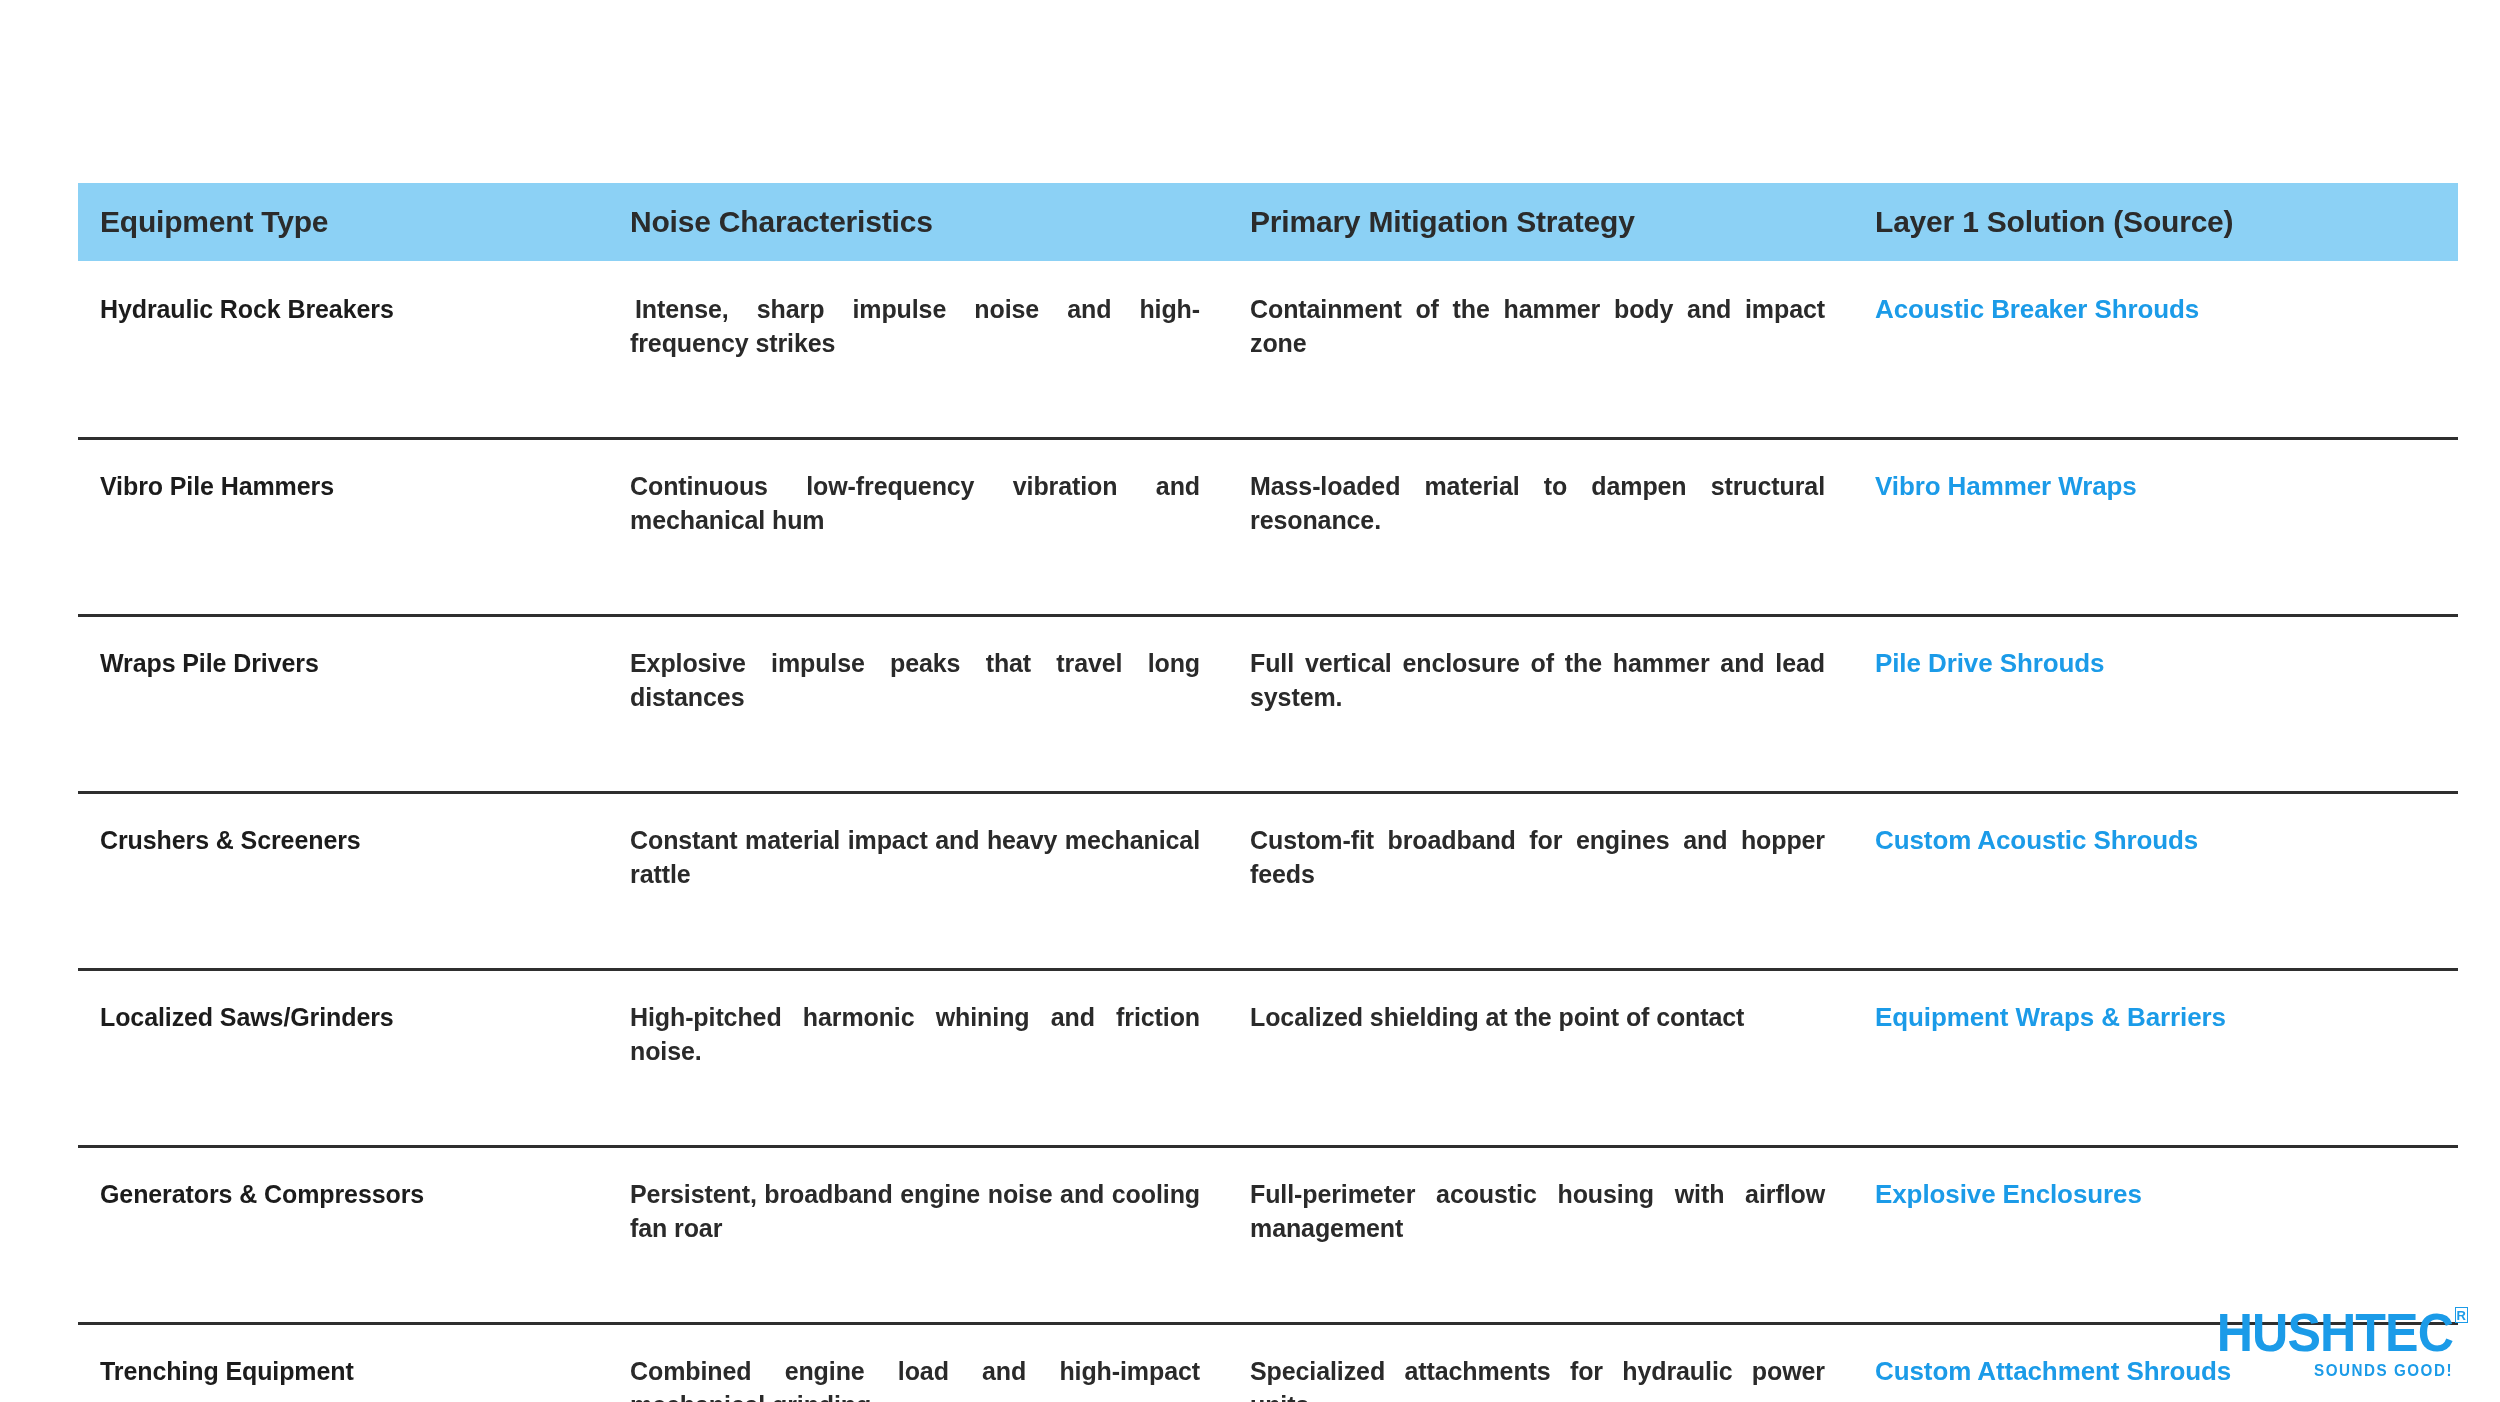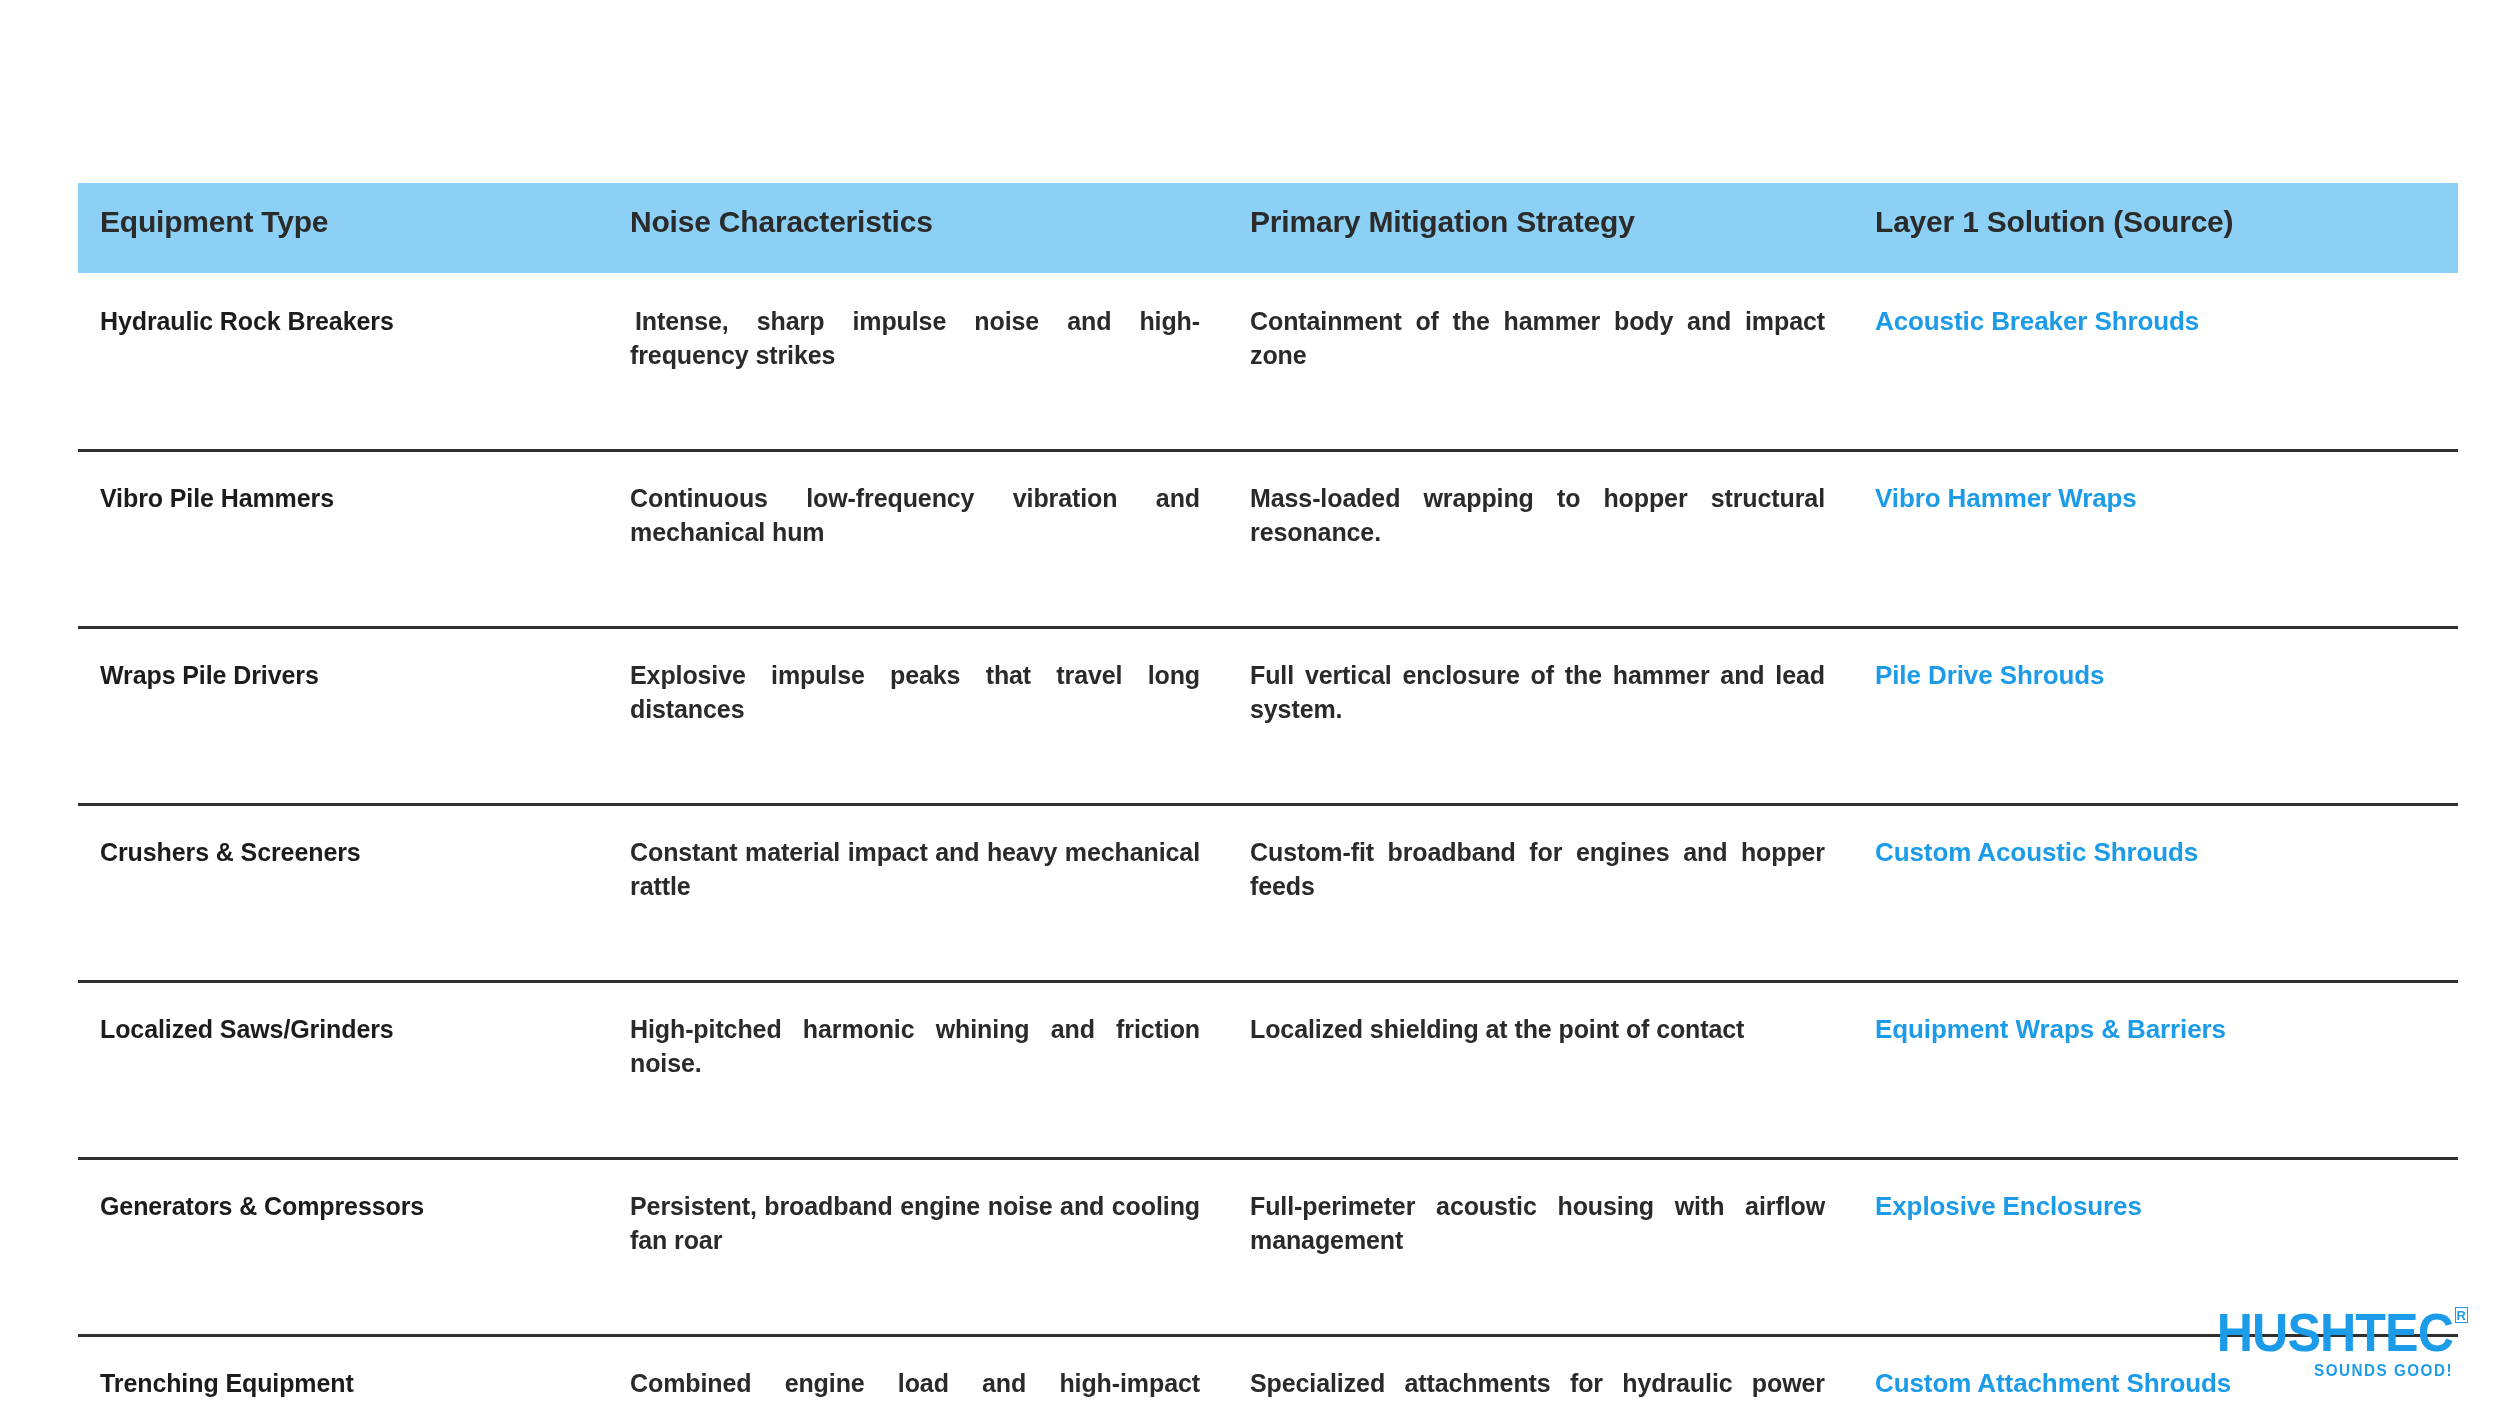--- a/index.html
+++ b/index.html
@@ -44,21 +44,21 @@
   }
 
   thead th {
     background: #8CD1F5;
     text-align: left;
     vertical-align: middle;
     font-size: 30px;
     font-weight: bold;
     color: #2b2b2b;
     height: 78px;
-    padding: 0 0 12px 22px;
+    padding: 0 0 0 22px;
     letter-spacing: -0.2px;
   }
   thead th.first { padding-left: 22px; }
 
   tbody tr.data-row td {
     border-bottom: 3px solid #2f2f2f;
     vertical-align: top;
     padding: 30px 28px 34px 22px;
     height: 110px;
   }
@@ -170,21 +170,21 @@
         <tr class="data-row">
           <td class="equip">Hydraulic Rock Breakers</td>
           <td class="desc lead-space"> Intense, sharp impulse noise and high-frequency strikes</td>
           <td class="desc">Containment of the hammer body and impact zone</td>
           <td class="sol">Acoustic Breaker Shrouds</td>
         </tr>
 
         <tr class="data-row">
           <td class="equip">Vibro Pile Hammers</td>
           <td class="desc">Continuous low-frequency vibration and mechanical hum</td>
-          <td class="desc">Mass-loaded wrapping to hopper structural resonance.</td>
+          <td class="desc">Mass-loaded material to dampen structural resonance.</td>
           <td class="sol">Vibro Hammer Wraps</td>
         </tr>
 
         <tr class="data-row">
           <td class="equip">Wraps Pile Drivers</td>
           <td class="desc">Explosive impulse peaks that travel long distances</td>
           <td class="desc">Full vertical enclosure of the hammer and lead system.</td>
           <td class="sol">Pile Drive Shrouds</td>
         </tr>
 

